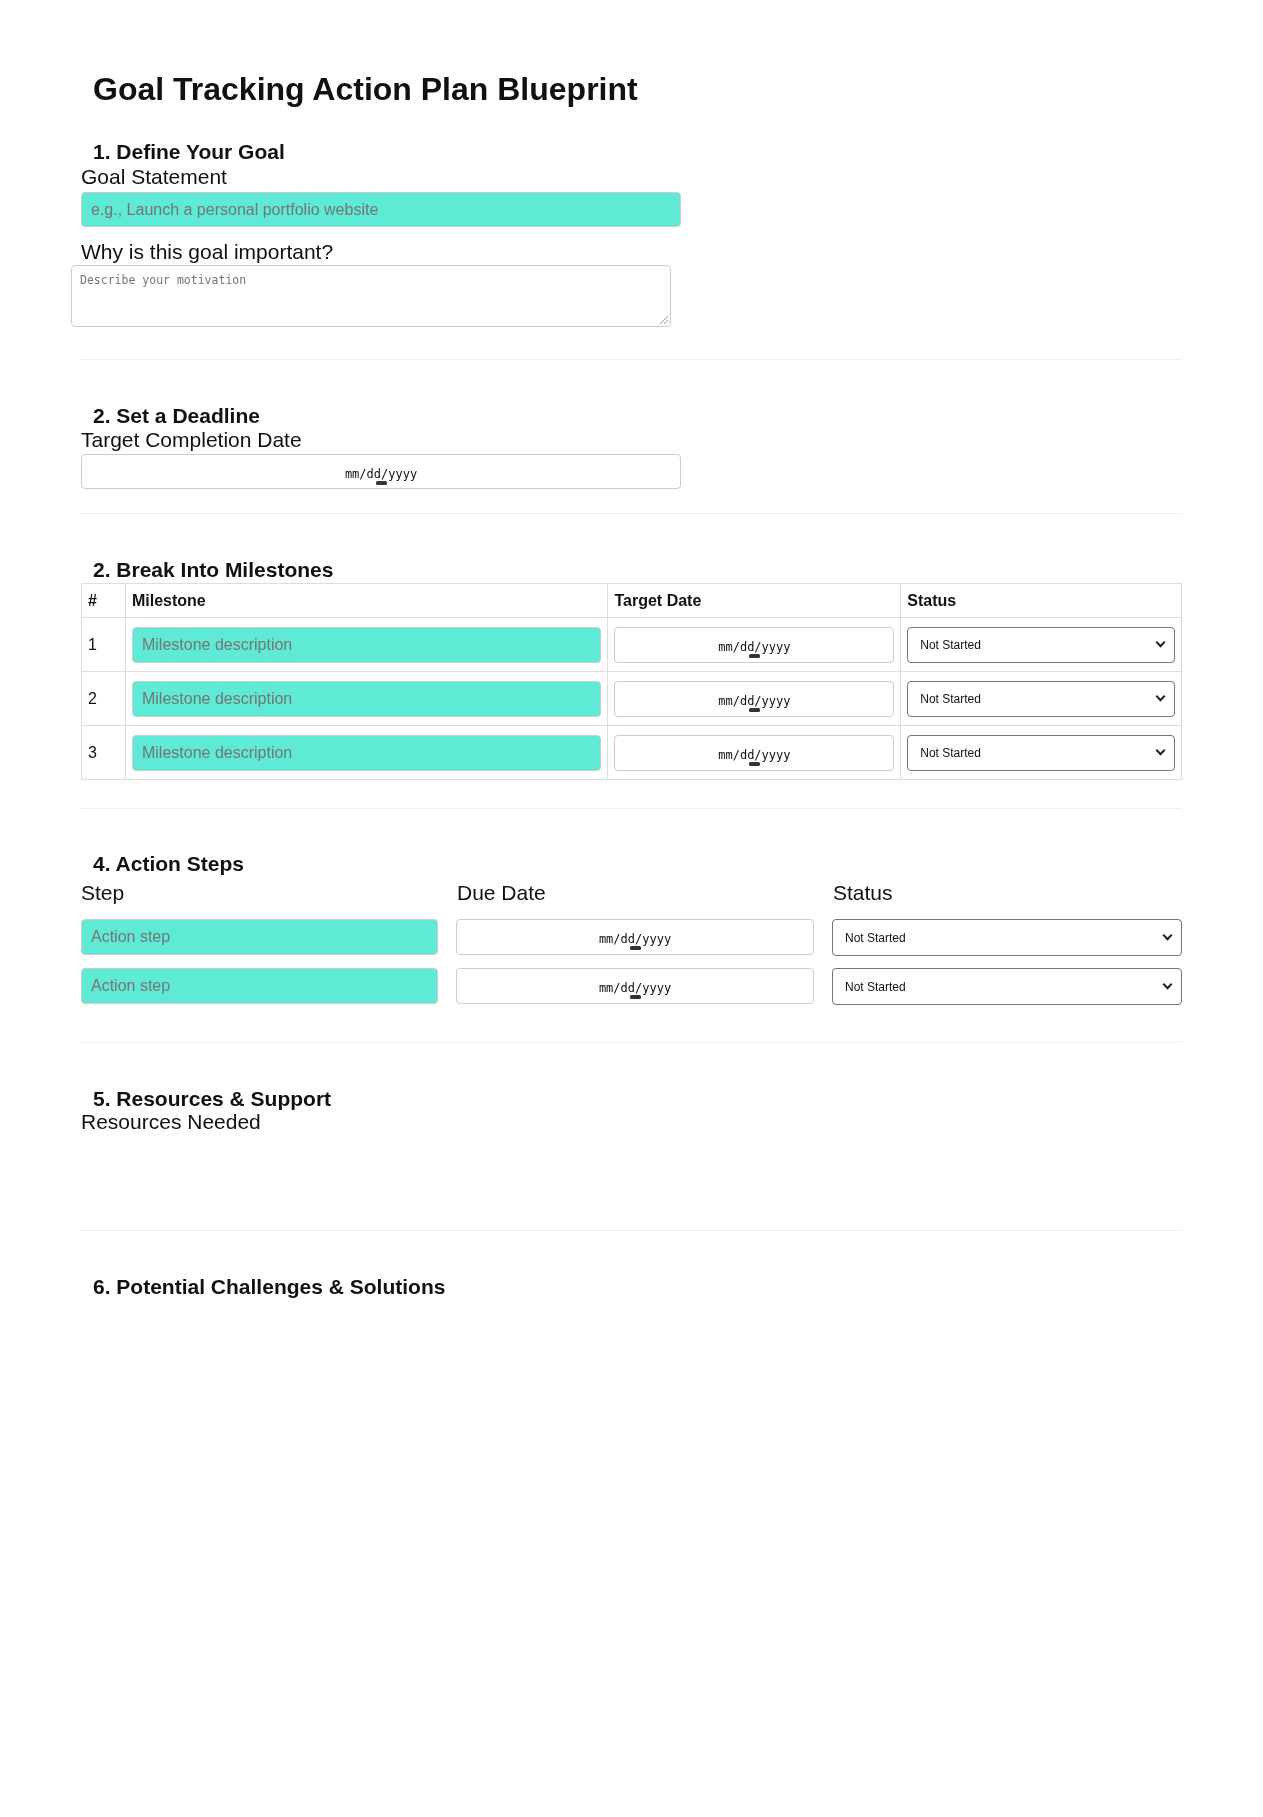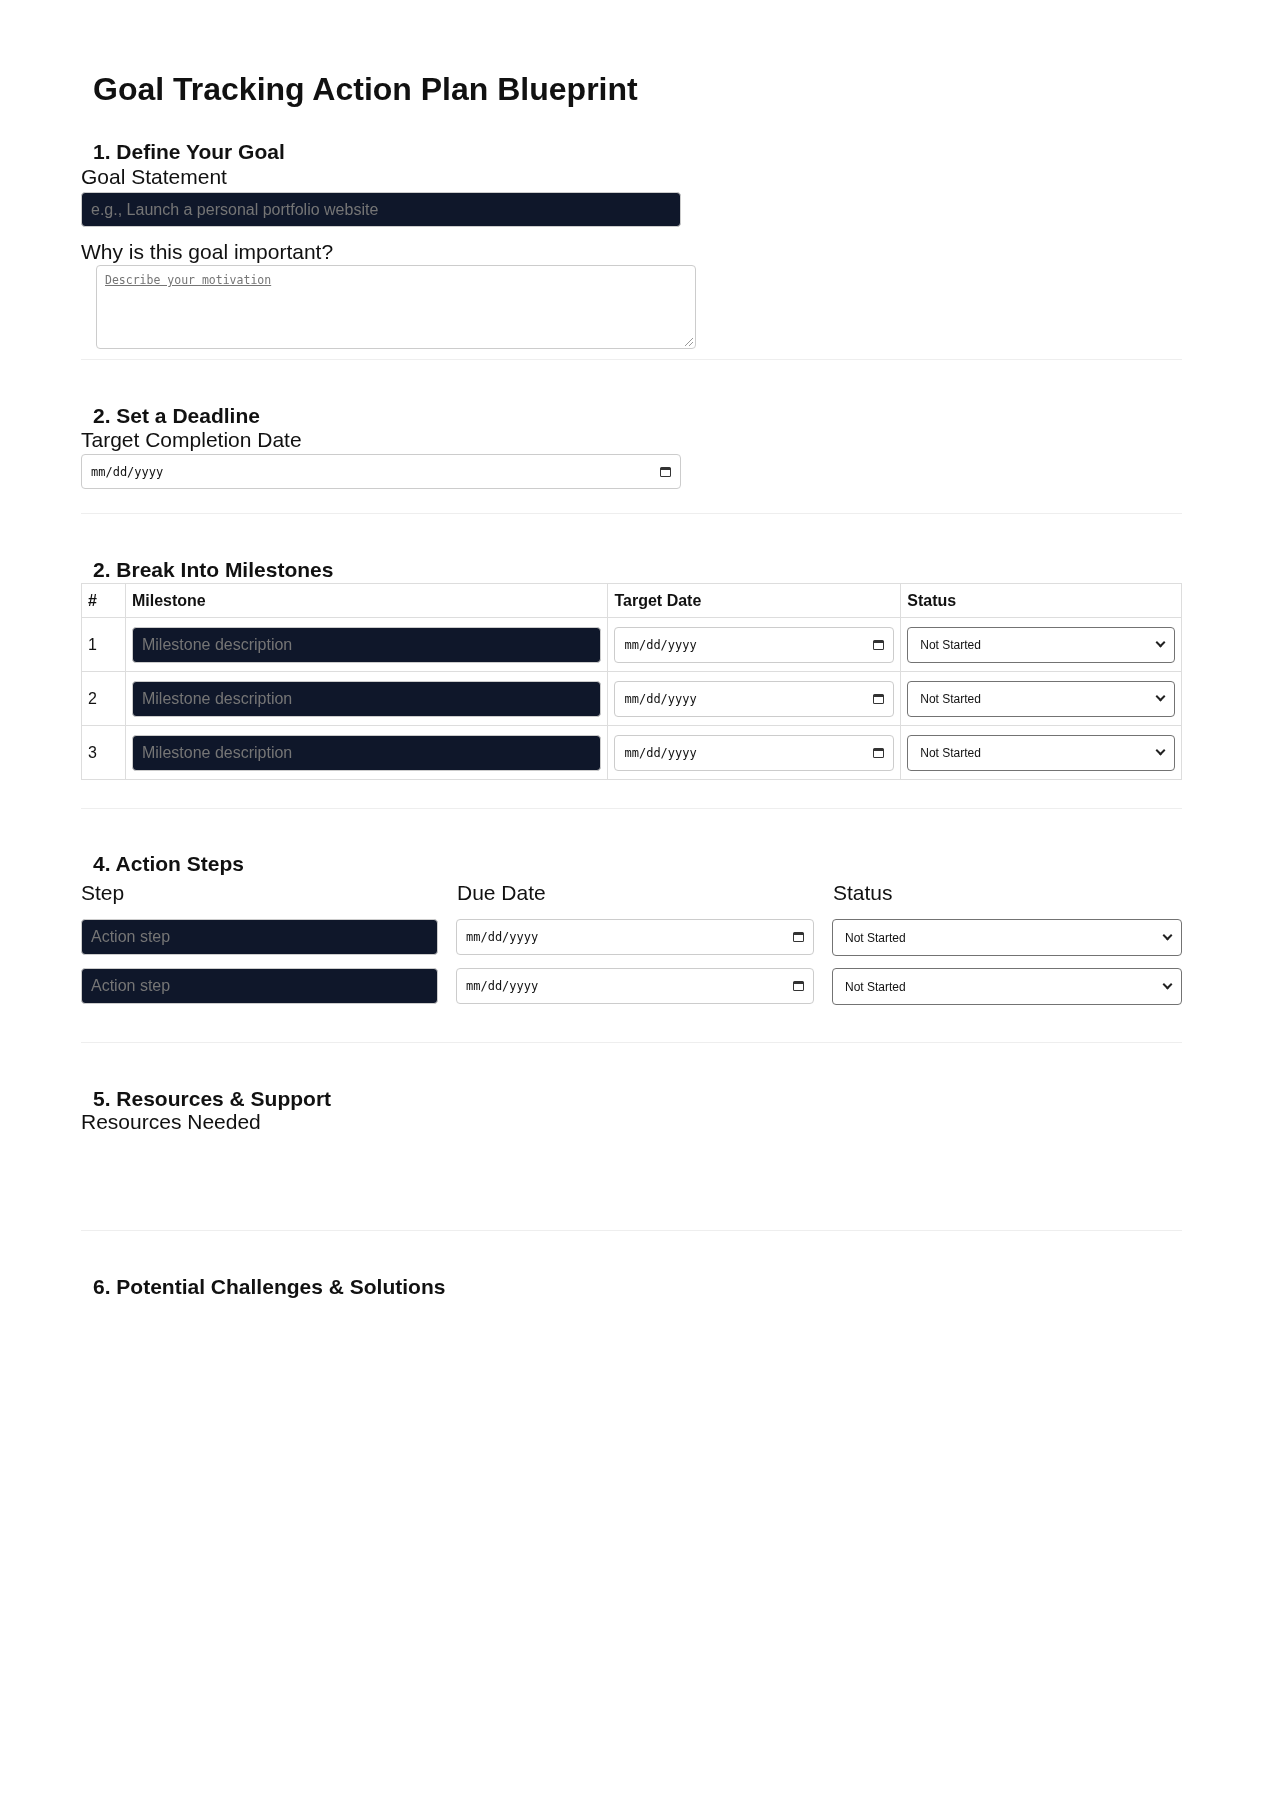--- a/index.html
+++ b/index.html
@@ -8,37 +8,37 @@
     width: 1263px; height: 1817px; overflow: hidden;
     font-family: "Liberation Sans", sans-serif; color: #111;
   }
   .page { position: relative; width: 1263px; height: 1817px; }
   .abs { position: absolute; }
   h1.title { margin: 12px; font-size: 32px; font-weight: bold; left: 81px; top: 58px; line-height: 38px; }
   h2.sec { margin: 12px; font-size: 21px; font-weight: bold; left: 81px; line-height: 26px; }
   .lbl { font-size: 21px; left: 81px; line-height: 20px; }
   .divider { left: 81px; width: 1101px; height: 1px; background: #eeeeee; }
   .txt {
-    border: 1px solid #cccccc; border-radius: 4px; background: #0f172a;
+    border: 1px solid #cccccc; border-radius: 4px; background: #5eead4;
     font-family: "Liberation Sans", sans-serif; font-size: 16px; color: #757575;
     padding: 0 9px; display: flex; align-items: center;
   }
   .area {
     border: 1px solid #cccccc; border-radius: 4px; background: #fff;
     font-family: "DejaVu Sans Mono", monospace; font-size: 11.5px; color: #757575;
     padding: 7px 8px;
   }
   .resize {
     position: absolute; right: 2px; bottom: 2px; width: 8px; height: 8px;
     background: linear-gradient(135deg, transparent 45%, #999 45%, #999 55%, transparent 55%, transparent 70%, #999 70%, #999 80%, transparent 80%);
   }
   .date {
     border: 1px solid #cccccc; border-radius: 4px; background: #fff;
     font-family: "DejaVu Sans Mono", monospace; font-size: 12px; color: #111;
-    padding: 0 9px; display: flex; align-items: center; justify-content: space-between;
+    padding: 12px 9px; display: flex; align-items: center; justify-content: space-between; flex-direction: column;
   }
   .cal {
     width: 11px; height: 10px; border: 1.6px solid #333; border-top-width: 3px; border-radius: 1.5px;
   }
   .sel {
     border: 1px solid #737373; border-radius: 4px; background: #fff;
     font-family: "Liberation Sans", sans-serif; font-size: 12px; color: #111;
     padding: 0 8px 0 12px; display: flex; align-items: center; justify-content: space-between;
   }
   .chev { width: 7px; height: 7px; border-right: 2px solid #222; border-bottom: 2px solid #222; transform: rotate(45deg); margin-top: -4px; margin-right: 2px; }
@@ -54,21 +54,21 @@
 <div class="page">
 
   <h1 class="title abs">Goal Tracking Action Plan Blueprint</h1>
 
   <h2 class="sec abs" style="top:127px;">1. Define Your Goal</h2>
   <div class="lbl abs" style="top:167px;">Goal Statement</div>
   <div class="txt abs" style="left:81px; top:192px; width:600px; height:35px;">
     <span>e.g., Launch a personal portfolio website</span>
   </div>
   <div class="lbl abs" style="top:242px;">Why is this goal important?</div>
-  <div class="area abs" style="left:96px; top:265px; width:600px; height:84px;text-decoration:underline;">
+  <div class="area abs" style="left:71px; top:265px; width:600px; height:62px;">
     <span>Describe your motivation</span>
     <span class="resize"></span>
   </div>
   <div class="divider abs" style="top:359px;"></div>
 
   <h2 class="sec abs" style="top:391px;">2. Set a Deadline</h2>
   <div class="lbl abs" style="top:430px;">Target Completion Date</div>
   <div class="date abs" style="left:81px; top:454px; width:600px; height:35px;">
     <span>mm/dd/yyyy</span>
     <span class="cal"></span>

